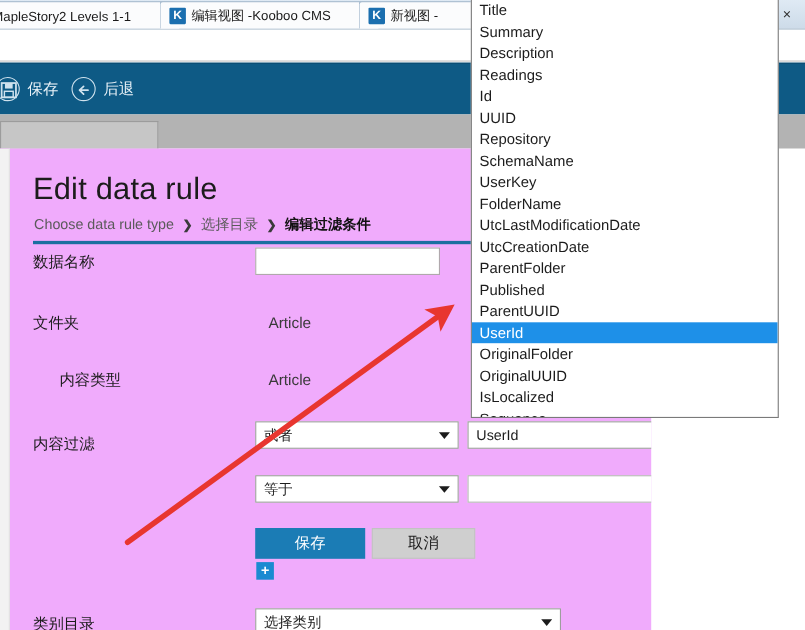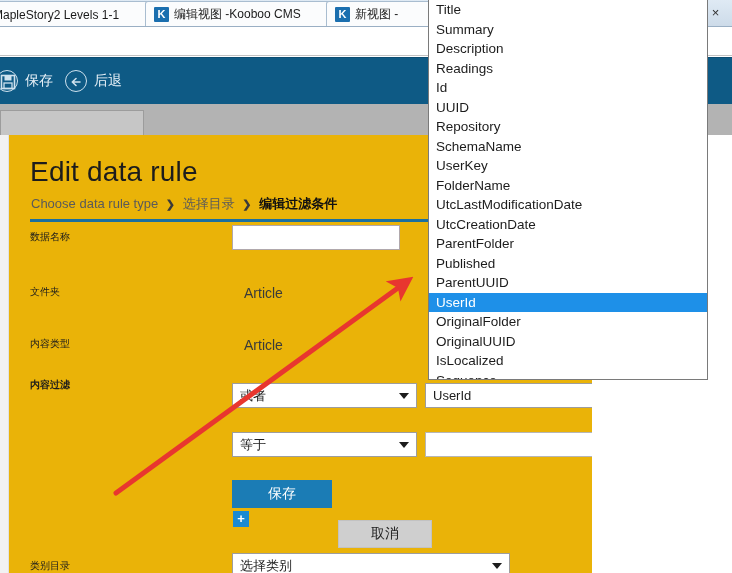--- a/index.html
+++ b/index.html
@@ -113,21 +113,21 @@
   .greyband .subtab {
     position: absolute; left: 0px; top: 6px; width: 144px; height: 25px;
     background: #c6c6c6;
     border: 1px solid #9c9c9c;
     border-bottom: none;
   }
 
   
   .page {
     position: absolute; left: 0; top: 135px; width: 592px; height: 438px;
-    background: #eab308;
+    background: #f0abfc;
     overflow: hidden;
   }
   .leftrail {
     position: absolute; left: 0; top: 0; width: 9px; height: 438px;
     background: #f2f2f2;
     border-right: 1px solid #e2e2e2;
   }
   .pagetitle {
     position: absolute; left: 30px; top: 21px;
     font-size: 28px; color: #1c1c1c; font-weight: normal;
@@ -139,21 +139,21 @@
     white-space: nowrap;
   }
   .breadcrumb .sep { color: #3a3a3a; font-weight: bold; margin: 0 4px; font-size: 11px; }
   .breadcrumb .current { color: #111111; font-weight: bold; }
   .ruleline {
     position: absolute; left: 30px; top: 84px; width: 680px; height: 3px;
     background: #1b6fa0;
   }
   .flabel {
     position: absolute; left: 30px;
-    font-size: 10px; color: #1c1c1c; white-space: nowrap;
+    font-size: 14px; color: #1c1c1c; white-space: nowrap;
   }
   .fvalue {
     position: absolute; left: 244px;
     font-size: 14px; color: #3a3a3a; white-space: nowrap;
   }
   .ftextbox {
     position: absolute;
     height: 25px;
     background: #ffffff;
     border: 1px solid #b0a8ac;
@@ -297,24 +297,24 @@
     </div>
 
     <div class="ruleline"></div>
 
     <div class="flabel" style="top:95px;">数据名称</div>
     <input class="ftextbox" style="left: 232px; top: 90px; width: 168px;" value="">
 
     <div class="flabel" style="top:150px;">文件夹</div>
     <div class="fvalue" style="top:150px;">Article</div>
 
-    <div class="flabel" style="top:202px;">内容类型</div>
+    <div class="flabel" style="top:202px;margin-left:24px;">内容类型</div>
     <div class="fvalue" style="top:202px;">Article</div>
 
-    <div class="flabel" style="top:243px;font-weight:bold;">内容过滤</div>
+    <div class="flabel" style="top:260px;">内容过滤</div>
 
     <div class="fselect" style="left:232px; top:248px; width:185px;">
       <span>或者</span>
       <span class="caret"></span>
     </div>
 
     <div class="fselect" style="left:425px; top:248px; width:283px;">
       <span>UserId</span>
       <span class="caret"></span>
     </div>
@@ -322,21 +322,21 @@
     <div class="fselect" style="left:232px; top:297px; width:185px;">
       <span>等于</span>
       <span class="caret"></span>
     </div>
 
     <input class="ftextbox" style="left: 425px; top: 297px; width: 283px; border: 1px solid rgb(182, 182, 182);" value="">
 
     <div class="btn-primary" style="left:232px; top:345px; width:100px; height:28px;">
       <span>保存</span>
     </div>
-    <div class="btn-secondary" style="left:338px; top:345px; width:94px; height:28px;margin-top:40px;">
+    <div class="btn-secondary" style="left:338px; top:345px; width:94px; height:28px;">
       <span>取消</span>
     </div>
     <div class="plusbtn" style="left:233px; top:376px;">+</div>
 
     <div class="flabel" style="top:424px;">类别目录</div>
     <div class="fselect" style="left:232px; top:418px; width:278px; height:26px;">
       <span>选择类别</span>
       <span class="caret"></span>
     </div>
   </div>

